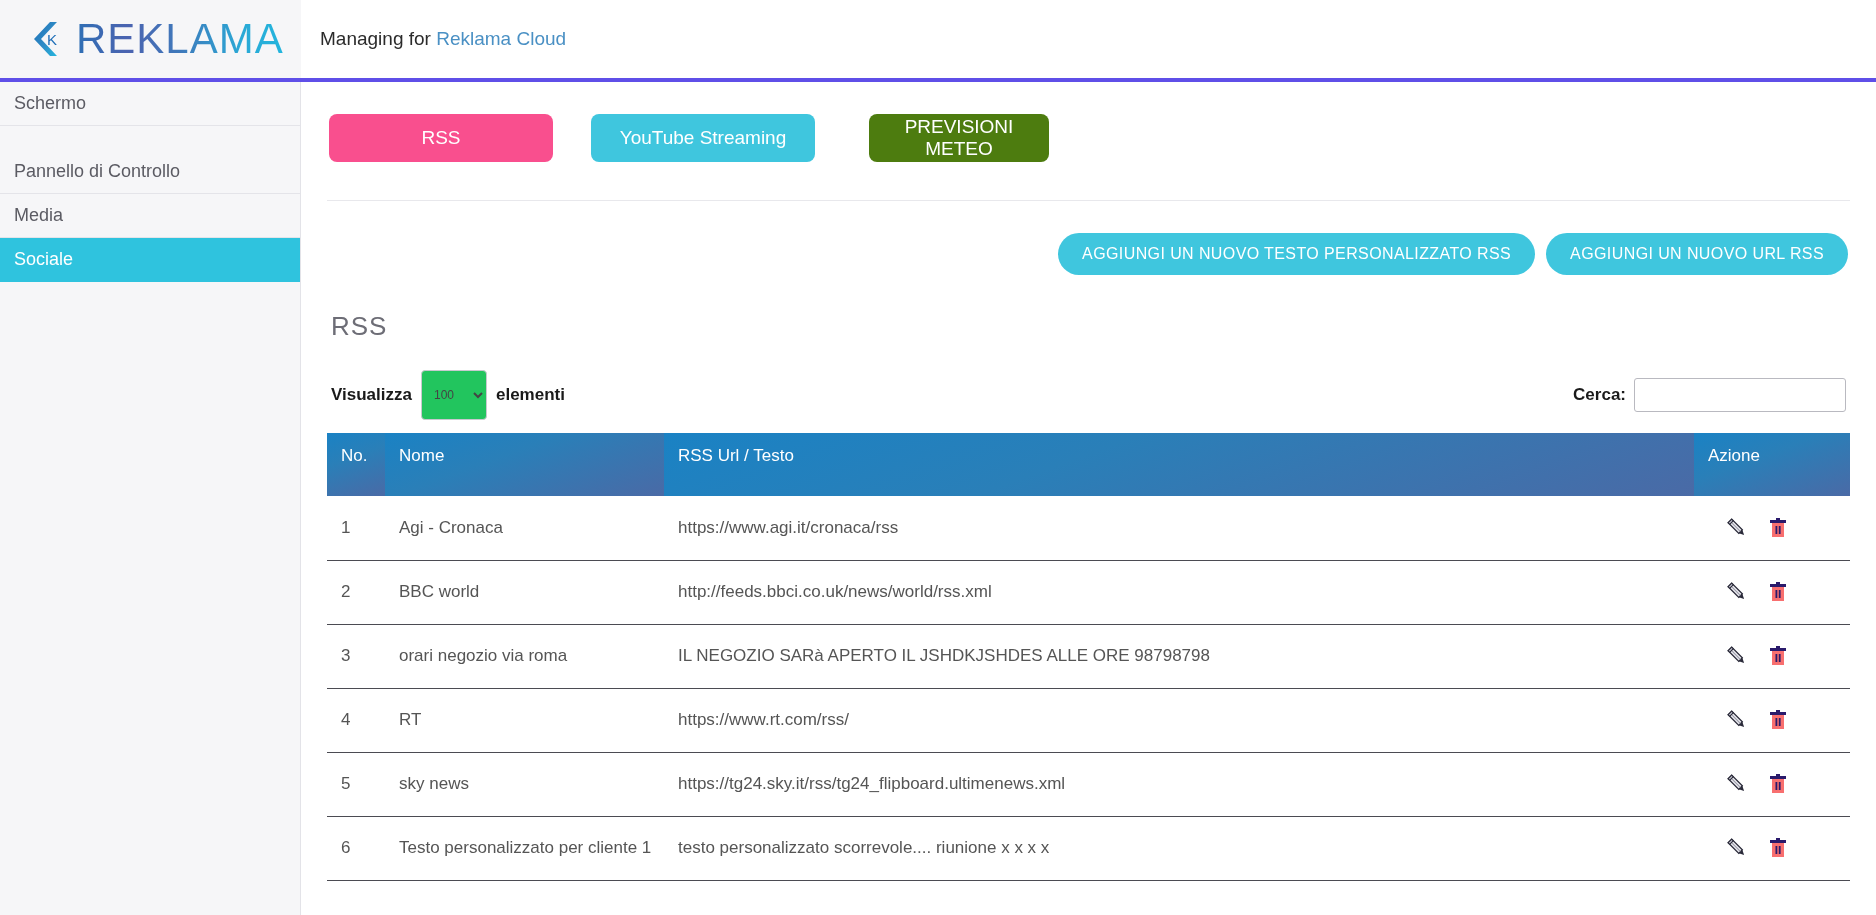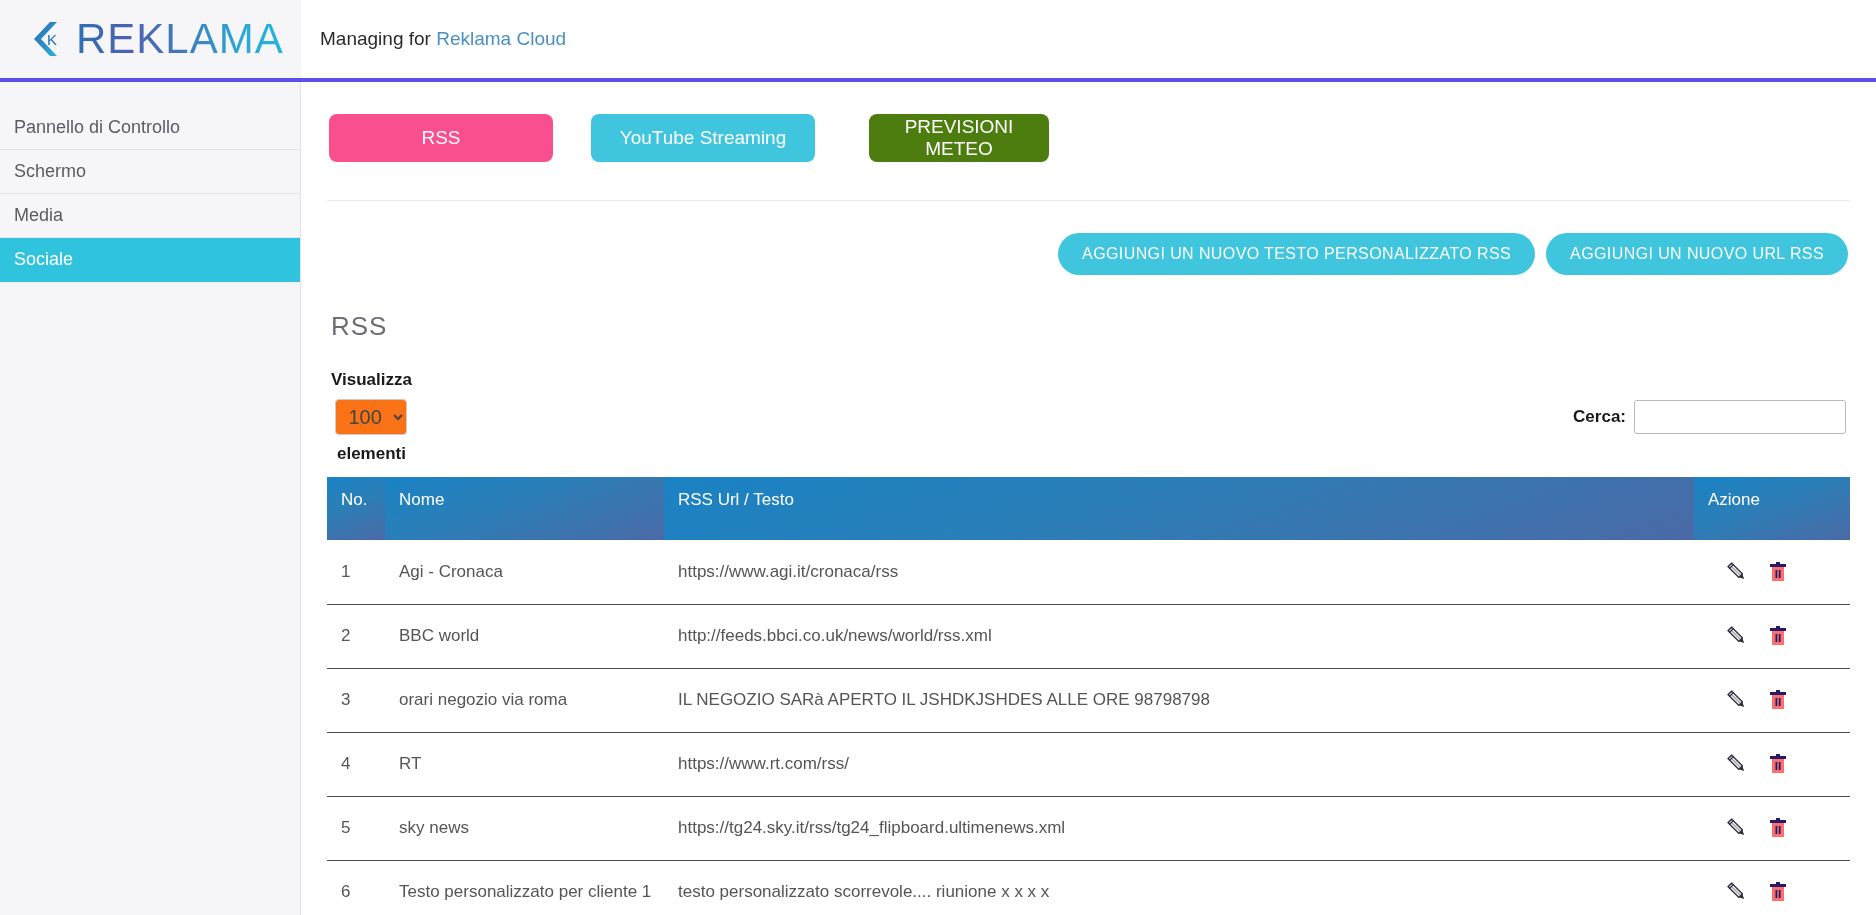--- a/index.html
+++ b/index.html
@@ -71,24 +71,24 @@
   .btn-cyan {
     background:#3fc6de; color:#fff; border:none; border-radius:22px;
     font-size:16px; letter-spacing:.4px; height:42px; padding:3px 24px;
     cursor:pointer; font-family:"Liberation Sans", sans-serif;
     display:flex; align-items:center; justify-content:center;
   }
 
   .section-heading { font-size:26px; color:#6d6d76; letter-spacing:1px; font-weight:400; margin:36px 0 0 4px; }
 
   .table-controls { display:flex; align-items:center; justify-content:space-between; margin-top:28px; padding:0 4px; }
-  .show-entries { display:flex; align-items:center; gap:9px; font-size:17px; font-weight:bold; color:#1a1a1a;flex-direction:column; }
+  .show-entries { display:flex; align-items:center; gap:9px; font-size:17px; font-weight:bold; color:#1a1a1a; }
   .len-select {
-    font-size:20px; color:#444; padding:5px 8px; border:1px solid #c9c9cf; border-radius:4px;
-    background:#f97316; font-family:"Liberation Sans", sans-serif; min-width:66px;
+    font-size:12px; color:#444; padding:16px 8px; border:1px solid #c9c9cf; border-radius:4px;
+    background:#22c55e; font-family:"Liberation Sans", sans-serif; min-width:66px;
   }
   .search-wrap { display:flex; align-items:center; gap:8px; font-size:17px; font-weight:bold; color:#1a1a1a; }
   .search-input {
     width:212px; height:34px; border:1px solid #b9b9c0; border-radius:3px;
     padding:4px 8px; font-size:15px; font-family:"Liberation Sans", sans-serif; background:#fff;
   }
 
   table.rss-table { width:100%; border-collapse:collapse; margin-top:13px; table-layout:fixed; }
   table.rss-table thead th {
     background: linear-gradient(160deg, #1a82c4 0%, #2a7fb8 40%, #4a6aa6 100%);
@@ -135,25 +135,25 @@
 
     <div class="managing">
       <span>Managing for</span>
       <span class="cloud">Reklama Cloud</span>
     </div>
 
   </div>
   <div class="purple-rule"></div>
 
   <nav class="sidebar">
+    <div class="side-item">
+      <span>Schermo</span>
+    </div>
     <div class="side-item first">
       <span>Pannello di Controllo</span>
-    </div>
-    <div class="side-item">
-      <span>Schermo</span>
     </div>
     <div class="side-item">
       <span>Media</span>
     </div>
     <div class="side-item active">
       <span>Sociale</span>
     </div>
   </nav>
 
   <main class="main">

